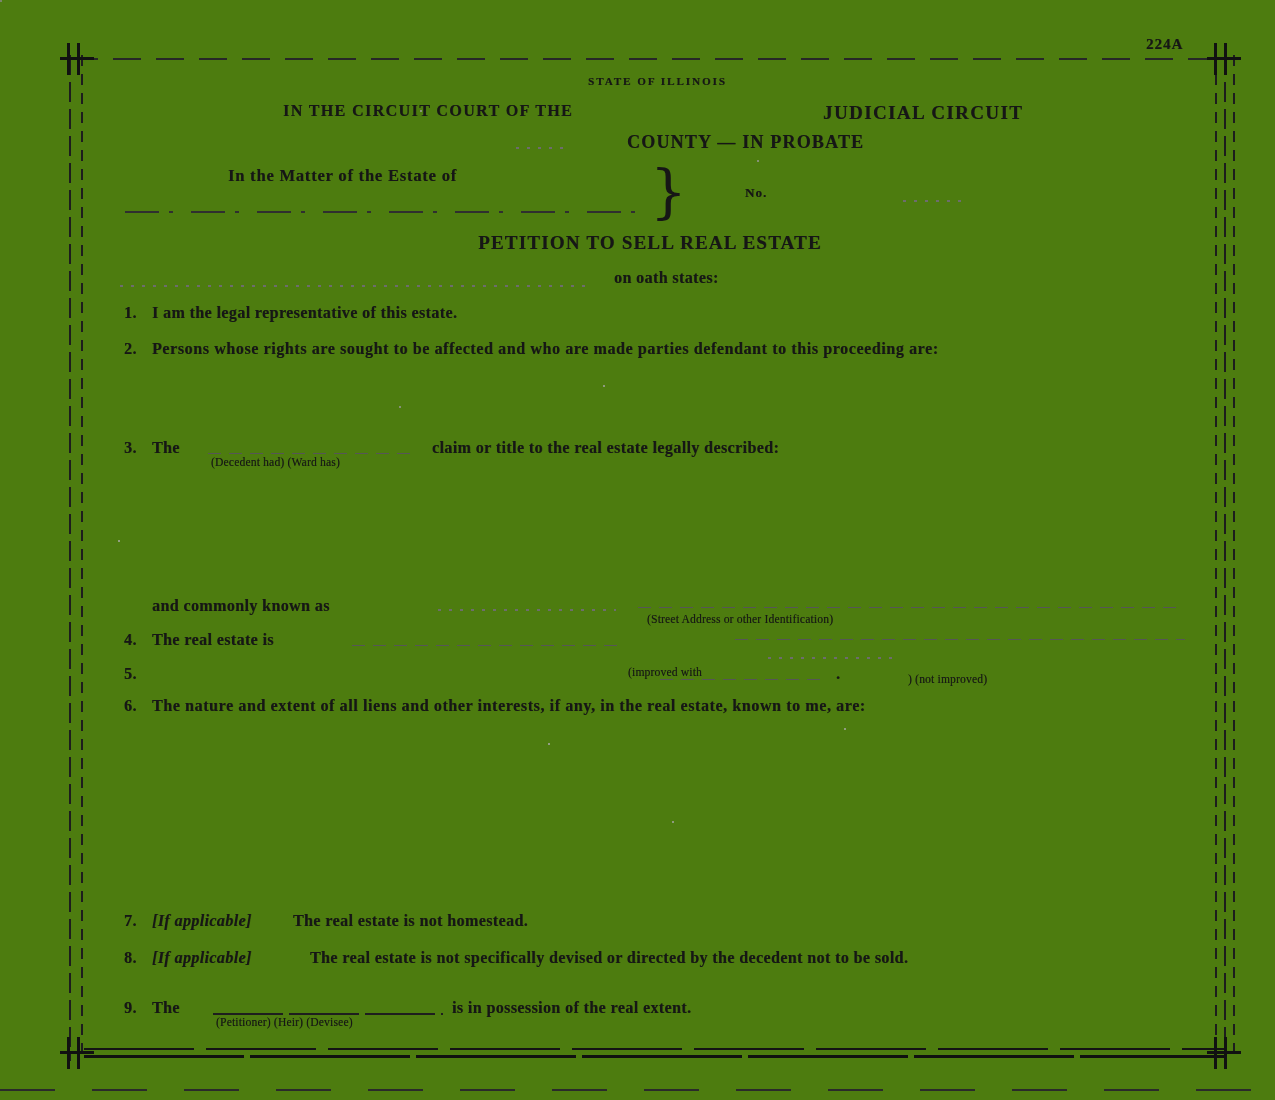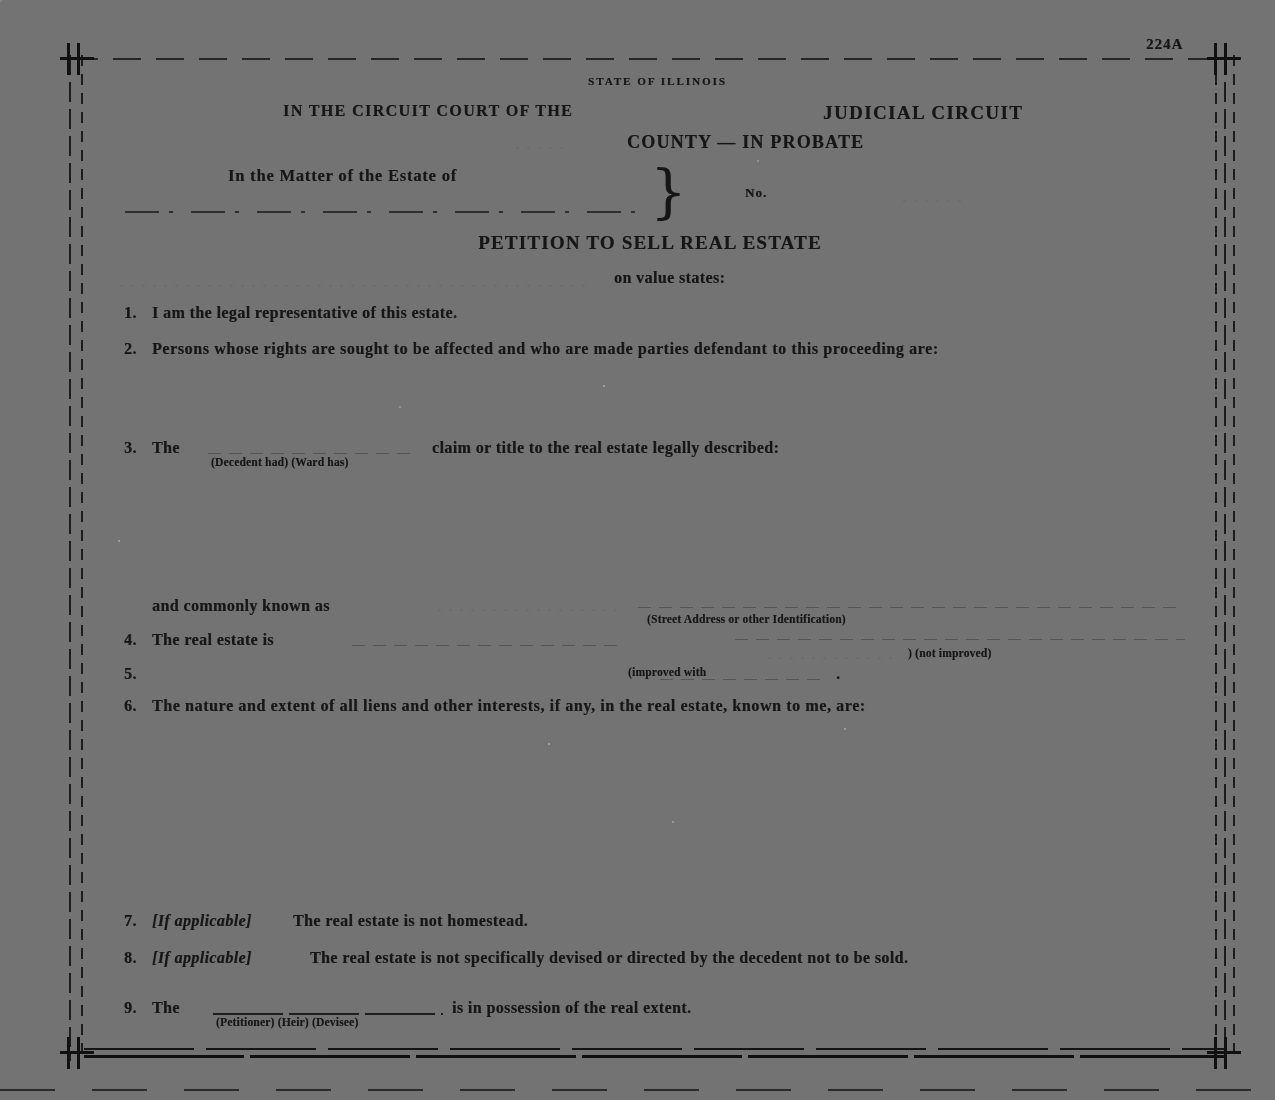--- a/index.html
+++ b/index.html
@@ -1,26 +1,26 @@
 <!DOCTYPE html>
 <html><head>
 <meta charset="utf-8">
 <style>
   html,body{margin:0;padding:0;background:#ffffff;}
   .page{
     position:relative;
     width:1275px;height:1100px;
-    background:#737373;
+    background:#4d7c0f;
     font-family:"Liberation Serif","DejaVu Serif",serif;
     color:#161616;
     overflow:hidden;
   }
   .abs{position:absolute;white-space:nowrap;}
   .txt{font-size:16px;letter-spacing:0.4px;font-weight:700;text-shadow:0.4px 0.4px 0 rgba(10,10,10,0.45);}
-  .small{font-size:11.5px;letter-spacing:0.2px;font-weight:700;text-shadow:0.3px 0.3px 0 rgba(10,10,10,0.4);}
+  .small{font-size:11.5px;letter-spacing:0.2px;font-weight:400;text-shadow:0.3px 0.3px 0 rgba(10,10,10,0.4);}
   .it{font-style:italic;}
   .dash-thin{height:1px;background:repeating-linear-gradient(90deg,#565656 0 13px,transparent 13px 21px);}
   .dots{height:2px;background:repeating-linear-gradient(90deg,#6d6d6d 0 3px,transparent 3px 11px);}
   .mix{height:2px;background:repeating-linear-gradient(90deg,#2f2f2f 0 34px,transparent 34px 44px,#2f2f2f 44px 48px,transparent 48px 66px);}
   .solidish{height:2px;background:repeating-linear-gradient(90deg,#1e1e1e 0 70px,transparent 70px 76px);}
   
   .vline{width:2px;background:repeating-linear-gradient(180deg,#1d1d1d 0 20px,transparent 20px 27px);}
   .vline2{width:2px;background:repeating-linear-gradient(180deg,#1d1d1d 0 11px,transparent 11px 19px);}
   .hline-top{height:2px;background:repeating-linear-gradient(90deg,#272727 0 28px,transparent 28px 43px);}
   .hline-bot1{height:2px;background:repeating-linear-gradient(90deg,#141414 0 110px,transparent 110px 122px);}
@@ -85,21 +85,21 @@
 
   <div class="abs txt" style="left:228px;top:166px;font-size:16.5px;letter-spacing:0.8px;">In the Matter of the Estate of</div>
   <div class="abs brace" style="left:650px;top:167px;">}</div>
   <div class="abs txt" style="left:745px;top:185px;font-size:13px;letter-spacing:1px;">No.</div>
   <div class="abs dots" style="left:903px;top:200px;width:66px;"></div>
   <div class="abs mix" style="left:125px;top:211px;width:512px;"></div>
 
   <div class="abs txt" style="left:120px;top:232px;width:1060px;text-align:center;font-size:19px;letter-spacing:1.2px;">PETITION TO SELL REAL ESTATE</div>
 
   <div class="abs dots" style="left:120px;top:285px;width:468px;"></div>
-  <div class="abs txt" style="left:614px;top:269px;">on value states:</div>
+  <div class="abs txt" style="left:614px;top:269px;">on oath states:</div>
 
   <div class="abs txt" style="left:124px;top:304px;">1.</div>
   <div class="abs txt" style="left:152px;top:304px;">I am the legal representative of this estate.</div>
 
   <div class="abs txt" style="left:124px;top:340px;">2.</div>
   <div class="abs txt" style="left:152px;top:340px;letter-spacing:0.6px;">Persons whose rights are sought to be affected and who are made parties defendant to this proceeding are:</div>
 
   <div class="abs txt" style="left:124px;top:439px;">3.</div>
   <div class="abs txt" style="left:152px;top:439px;">The</div>
   <div class="abs dash-thin" style="left:208px;top:453px;width:208px;"></div>
@@ -110,21 +110,21 @@
   <div class="abs dots" style="left:438px;top:609px;width:178px;"></div>
   <div class="abs dash-thin" style="left:638px;top:607px;width:540px;"></div>
   <div class="abs small" style="left:647px;top:613px;">(Street Address or other Identification)</div>
 
   <div class="abs txt" style="left:124px;top:631px;">4.</div>
   <div class="abs txt" style="left:152px;top:631px;">The real estate is</div>
   <div class="abs dash-thin" style="left:352px;top:645px;width:272px;"></div>
   <div class="abs dash-thin" style="left:735px;top:639px;width:450px;"></div>
   <div class="abs small" style="left:628px;top:666px;">(improved with</div>
   <div class="abs dots" style="left:768px;top:657px;width:132px;"></div>
-  <div class="abs small" style="left:908px;top:647px;">) (not improved)</div>
+  <div class="abs small" style="left:908px;top:673px;">) (not improved)</div>
 
   <div class="abs txt" style="left:124px;top:665px;">5.</div>
   <div class="abs dash-thin" style="left:660px;top:679px;width:168px;"></div>
   <div class="abs txt" style="left:836px;top:665px;">.</div>
 
   <div class="abs txt" style="left:124px;top:697px;">6.</div>
   <div class="abs txt" style="left:152px;top:697px;letter-spacing:0.6px;">The nature and extent of all liens and other interests, if any, in the real estate, known to me, are:</div>
 
   <div class="abs txt" style="left:124px;top:912px;">7.</div>
   <div class="abs txt it" style="left:152px;top:912px;">[If applicable]</div>

